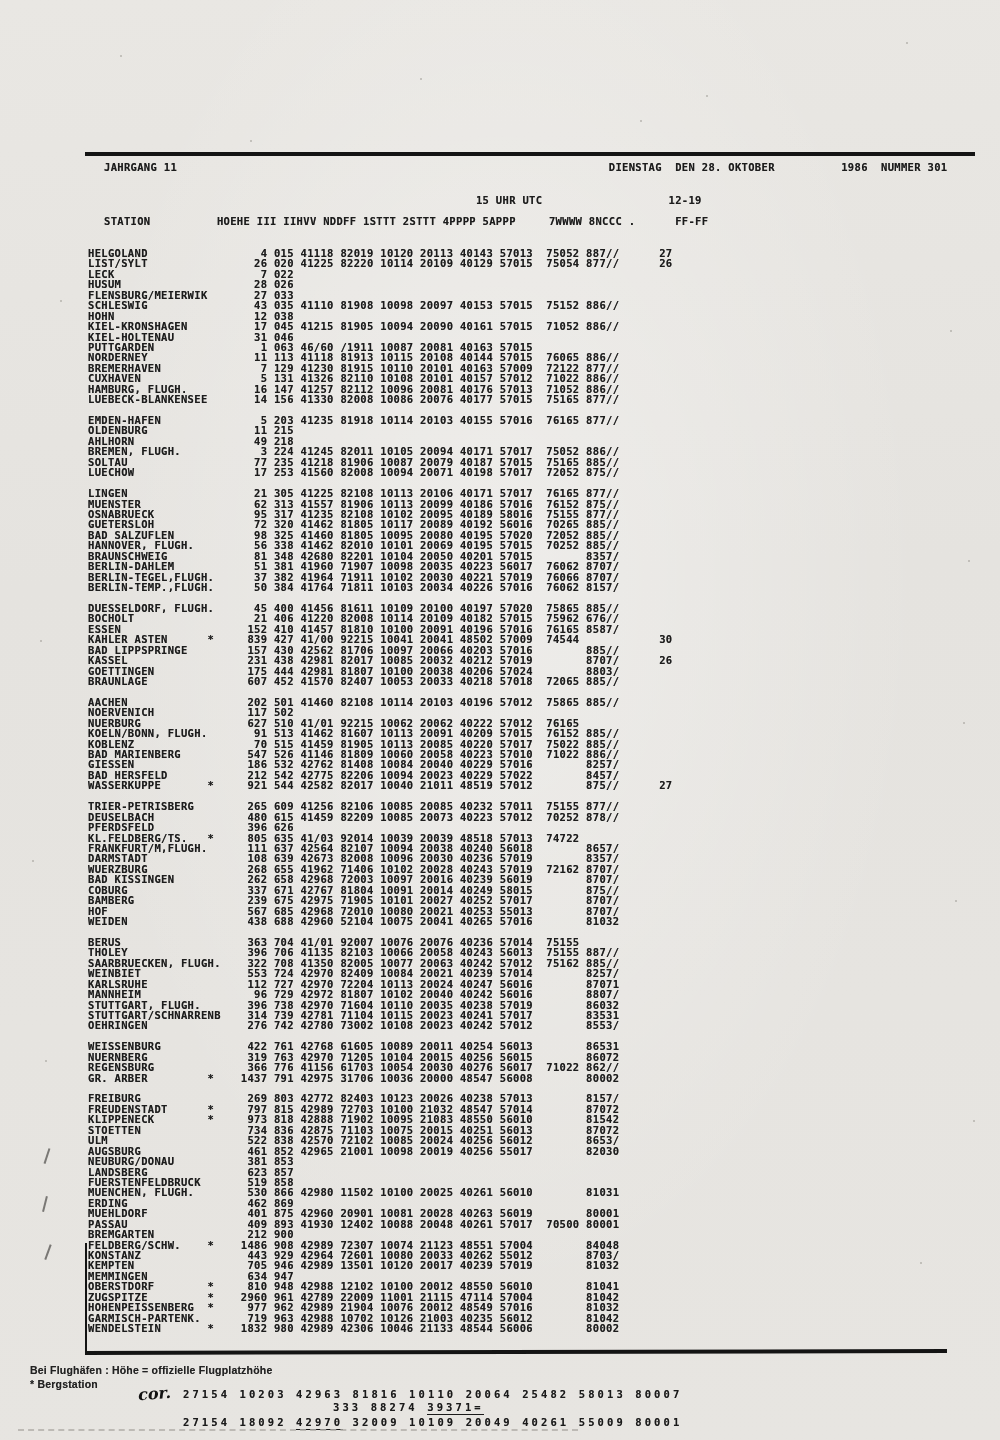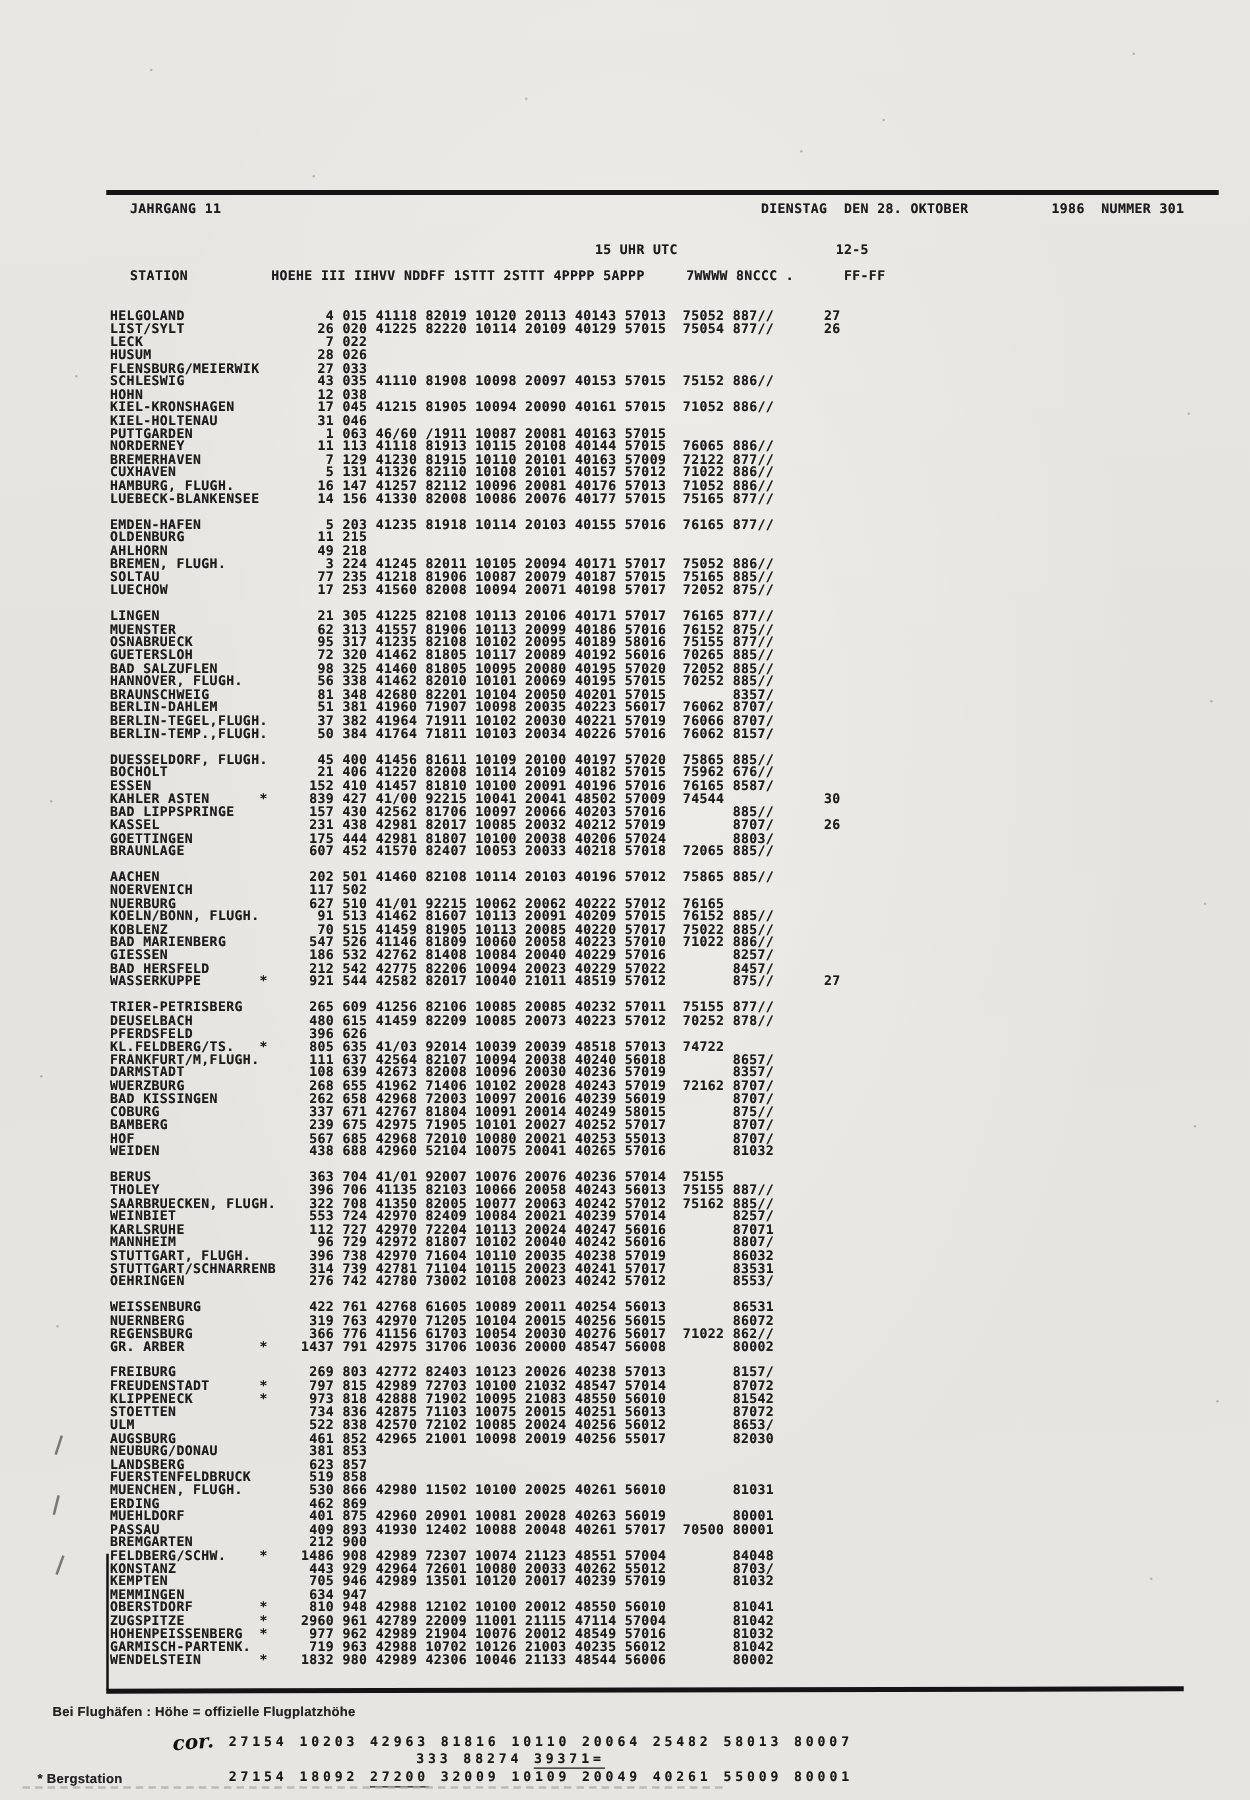--- a/index.html
+++ b/index.html
@@ -47,39 +47,39 @@
   .bottom-dash{position:absolute;border-top:2px dashed #b3b0ab;width:560px;left:18px;top:1429px;opacity:.8;}
 </style>
 </head>
 <body>
 
 <div class="page">
 
   <div class="rule" style="left:85px;top:152px;width:890px;height:4px;"></div>
 
   <div class="mono line" id="title-line" style="top:161px;">JAHRGANG 11                                                                 DIENSTAG  DEN 28. OKTOBER          1986  NUMMER 301</div>
-  <div class="mono line" id="time-line" style="top:194px;">                                                        15 UHR UTC                   12-5</div>
+  <div class="mono line" id="time-line" style="top:194px;">                                                        15 UHR UTC                   12-19</div>
   <div class="mono line hdr2" id="header-line1" style="top:216px;text-align:right;">STATION          HOEHE III IIHVV NDDFF 1STTT 2STTT 4PPPP 5APPP     7WWWW 8NCCC .      FF-FF</div>
 
   <div class="mono" id="rows"><div class="row"><span>HELGOLAND              </span><span>   4 015 41118 82019 10120 20113 40143 57013  75052 887//      </span><span>27</span></div><div class="row"><span>LIST/SYLT              </span><span>  26 020 41225 82220 10114 20109 40129 57015  75054 877//      </span><span>26</span></div><div class="row"><span>LECK                   </span><span>   7 022                                                       </span><span></span></div><div class="row"><span>HUSUM                  </span><span>  28 026                                                       </span><span></span></div><div class="row"><span>FLENSBURG/MEIERWIK     </span><span>  27 033                                                       </span><span></span></div><div class="row"><span>SCHLESWIG              </span><span>  43 035 41110 81908 10098 20097 40153 57015  75152 886//      </span><span></span></div><div class="row"><span>HOHN                   </span><span>  12 038                                                       </span><span></span></div><div class="row"><span>KIEL-KRONSHAGEN        </span><span>  17 045 41215 81905 10094 20090 40161 57015  71052 886//      </span><span></span></div><div class="row"><span>KIEL-HOLTENAU          </span><span>  31 046                                                       </span><span></span></div><div class="row"><span>PUTTGARDEN             </span><span>   1 063 46/60 /1911 10087 20081 40163 57015                   </span><span></span></div><div class="row"><span>NORDERNEY              </span><span>  11 113 41118 81913 10115 20108 40144 57015  76065 886//      </span><span></span></div><div class="row"><span>BREMERHAVEN            </span><span>   7 129 41230 81915 10110 20101 40163 57009  72122 877//      </span><span></span></div><div class="row"><span>CUXHAVEN               </span><span>   5 131 41326 82110 10108 20101 40157 57012  71022 886//      </span><span></span></div><div class="row"><span>HAMBURG, FLUGH.        </span><span>  16 147 41257 82112 10096 20081 40176 57013  71052 886//      </span><span></span></div><div class="row"><span>LUEBECK-BLANKENSEE     </span><span>  14 156 41330 82008 10086 20076 40177 57015  75165 877//      </span><span></span></div><div class="spacer"></div><div class="row"><span>EMDEN-HAFEN            </span><span>   5 203 41235 81918 10114 20103 40155 57016  76165 877//      </span><span></span></div><div class="row"><span>OLDENBURG              </span><span>  11 215                                                       </span><span></span></div><div class="row"><span>AHLHORN                </span><span>  49 218                                                       </span><span></span></div><div class="row"><span>BREMEN, FLUGH.         </span><span>   3 224 41245 82011 10105 20094 40171 57017  75052 886//      </span><span></span></div><div class="row"><span>SOLTAU                 </span><span>  77 235 41218 81906 10087 20079 40187 57015  75165 885//      </span><span></span></div><div class="row"><span>LUECHOW                </span><span>  17 253 41560 82008 10094 20071 40198 57017  72052 875//      </span><span></span></div><div class="spacer"></div><div class="row"><span>LINGEN                 </span><span>  21 305 41225 82108 10113 20106 40171 57017  76165 877//      </span><span></span></div><div class="row"><span>MUENSTER               </span><span>  62 313 41557 81906 10113 20099 40186 57016  76152 875//      </span><span></span></div><div class="row"><span>OSNABRUECK             </span><span>  95 317 41235 82108 10102 20095 40189 58016  75155 877//      </span><span></span></div><div class="row"><span>GUETERSLOH             </span><span>  72 320 41462 81805 10117 20089 40192 56016  70265 885//      </span><span></span></div><div class="row"><span>BAD SALZUFLEN          </span><span>  98 325 41460 81805 10095 20080 40195 57020  72052 885//      </span><span></span></div><div class="row"><span>HANNOVER, FLUGH.       </span><span>  56 338 41462 82010 10101 20069 40195 57015  70252 885//      </span><span></span></div><div class="row"><span>BRAUNSCHWEIG           </span><span>  81 348 42680 82201 10104 20050 40201 57015        8357/      </span><span></span></div><div class="row"><span>BERLIN-DAHLEM          </span><span>  51 381 41960 71907 10098 20035 40223 56017  76062 8707/      </span><span></span></div><div class="row"><span>BERLIN-TEGEL,FLUGH.    </span><span>  37 382 41964 71911 10102 20030 40221 57019  76066 8707/      </span><span></span></div><div class="row"><span>BERLIN-TEMP.,FLUGH.    </span><span>  50 384 41764 71811 10103 20034 40226 57016  76062 8157/      </span><span></span></div><div class="spacer"></div><div class="row"><span>DUESSELDORF, FLUGH.    </span><span>  45 400 41456 81611 10109 20100 40197 57020  75865 885//      </span><span></span></div><div class="row"><span>BOCHOLT                </span><span>  21 406 41220 82008 10114 20109 40182 57015  75962 676//      </span><span></span></div><div class="row"><span>ESSEN                  </span><span> 152 410 41457 81810 10100 20091 40196 57016  76165 8587/      </span><span></span></div><div class="row"><span>KAHLER ASTEN      *    </span><span> 839 427 41/00 92215 10041 20041 48502 57009  74544            </span><span>30</span></div><div class="row"><span>BAD LIPPSPRINGE        </span><span> 157 430 42562 81706 10097 20066 40203 57016        885//      </span><span></span></div><div class="row"><span>KASSEL                 </span><span> 231 438 42981 82017 10085 20032 40212 57019        8707/      </span><span>26</span></div><div class="row"><span>GOETTINGEN             </span><span> 175 444 42981 81807 10100 20038 40206 57024        8803/      </span><span></span></div><div class="row"><span>BRAUNLAGE              </span><span> 607 452 41570 82407 10053 20033 40218 57018  72065 885//      </span><span></span></div><div class="spacer"></div><div class="row"><span>AACHEN                 </span><span> 202 501 41460 82108 10114 20103 40196 57012  75865 885//      </span><span></span></div><div class="row"><span>NOERVENICH             </span><span> 117 502                                                       </span><span></span></div><div class="row"><span>NUERBURG               </span><span> 627 510 41/01 92215 10062 20062 40222 57012  76165            </span><span></span></div><div class="row"><span>KOELN/BONN, FLUGH.     </span><span>  91 513 41462 81607 10113 20091 40209 57015  76152 885//      </span><span></span></div><div class="row"><span>KOBLENZ                </span><span>  70 515 41459 81905 10113 20085 40220 57017  75022 885//      </span><span></span></div><div class="row"><span>BAD MARIENBERG         </span><span> 547 526 41146 81809 10060 20058 40223 57010  71022 886//      </span><span></span></div><div class="row"><span>GIESSEN                </span><span> 186 532 42762 81408 10084 20040 40229 57016        8257/      </span><span></span></div><div class="row"><span>BAD HERSFELD           </span><span> 212 542 42775 82206 10094 20023 40229 57022        8457/      </span><span></span></div><div class="row"><span>WASSERKUPPE       *    </span><span> 921 544 42582 82017 10040 21011 48519 57012        875//      </span><span>27</span></div><div class="spacer"></div><div class="row"><span>TRIER-PETRISBERG       </span><span> 265 609 41256 82106 10085 20085 40232 57011  75155 877//      </span><span></span></div><div class="row"><span>DEUSELBACH             </span><span> 480 615 41459 82209 10085 20073 40223 57012  70252 878//      </span><span></span></div><div class="row"><span>PFERDSFELD             </span><span> 396 626                                                       </span><span></span></div><div class="row"><span>KL.FELDBERG/TS.   *    </span><span> 805 635 41/03 92014 10039 20039 48518 57013  74722            </span><span></span></div><div class="row"><span>FRANKFURT/M,FLUGH.     </span><span> 111 637 42564 82107 10094 20038 40240 56018        8657/      </span><span></span></div><div class="row"><span>DARMSTADT              </span><span> 108 639 42673 82008 10096 20030 40236 57019        8357/      </span><span></span></div><div class="row"><span>WUERZBURG              </span><span> 268 655 41962 71406 10102 20028 40243 57019  72162 8707/      </span><span></span></div><div class="row"><span>BAD KISSINGEN          </span><span> 262 658 42968 72003 10097 20016 40239 56019        8707/      </span><span></span></div><div class="row"><span>COBURG                 </span><span> 337 671 42767 81804 10091 20014 40249 58015        875//      </span><span></span></div><div class="row"><span>BAMBERG                </span><span> 239 675 42975 71905 10101 20027 40252 57017        8707/      </span><span></span></div><div class="row"><span>HOF                    </span><span> 567 685 42968 72010 10080 20021 40253 55013        8707/      </span><span></span></div><div class="row"><span>WEIDEN                 </span><span> 438 688 42960 52104 10075 20041 40265 57016        81032      </span><span></span></div><div class="spacer"></div><div class="row"><span>BERUS                  </span><span> 363 704 41/01 92007 10076 20076 40236 57014  75155            </span><span></span></div><div class="row"><span>THOLEY                 </span><span> 396 706 41135 82103 10066 20058 40243 56013  75155 887//      </span><span></span></div><div class="row"><span>SAARBRUECKEN, FLUGH.   </span><span> 322 708 41350 82005 10077 20063 40242 57012  75162 885//      </span><span></span></div><div class="row"><span>WEINBIET               </span><span> 553 724 42970 82409 10084 20021 40239 57014        8257/      </span><span></span></div><div class="row"><span>KARLSRUHE              </span><span> 112 727 42970 72204 10113 20024 40247 56016        87071      </span><span></span></div><div class="row"><span>MANNHEIM               </span><span>  96 729 42972 81807 10102 20040 40242 56016        8807/      </span><span></span></div><div class="row"><span>STUTTGART, FLUGH.      </span><span> 396 738 42970 71604 10110 20035 40238 57019        86032      </span><span></span></div><div class="row"><span>STUTTGART/SCHNARRENB   </span><span> 314 739 42781 71104 10115 20023 40241 57017        83531      </span><span></span></div><div class="row"><span>OEHRINGEN              </span><span> 276 742 42780 73002 10108 20023 40242 57012        8553/      </span><span></span></div><div class="spacer"></div><div class="row"><span>WEISSENBURG            </span><span> 422 761 42768 61605 10089 20011 40254 56013        86531      </span><span></span></div><div class="row"><span>NUERNBERG              </span><span> 319 763 42970 71205 10104 20015 40256 56015        86072      </span><span></span></div><div class="row"><span>REGENSBURG             </span><span> 366 776 41156 61703 10054 20030 40276 56017  71022 862//      </span><span></span></div><div class="row"><span>GR. ARBER         *    </span><span>1437 791 42975 31706 10036 20000 48547 56008        80002      </span><span></span></div><div class="spacer"></div><div class="row"><span>FREIBURG               </span><span> 269 803 42772 82403 10123 20026 40238 57013        8157/      </span><span></span></div><div class="row"><span>FREUDENSTADT      *    </span><span> 797 815 42989 72703 10100 21032 48547 57014        87072      </span><span></span></div><div class="row"><span>KLIPPENECK        *    </span><span> 973 818 42888 71902 10095 21083 48550 56010        81542      </span><span></span></div><div class="row"><span>STOETTEN               </span><span> 734 836 42875 71103 10075 20015 40251 56013        87072      </span><span></span></div><div class="row"><span>ULM                    </span><span> 522 838 42570 72102 10085 20024 40256 56012        8653/      </span><span></span></div><div class="row"><span>AUGSBURG               </span><span> 461 852 42965 21001 10098 20019 40256 55017        82030      </span><span></span></div><div class="row"><span>NEUBURG/DONAU          </span><span> 381 853                                                       </span><span></span></div><div class="row"><span>LANDSBERG              </span><span> 623 857                                                       </span><span></span></div><div class="row"><span>FUERSTENFELDBRUCK      </span><span> 519 858                                                       </span><span></span></div><div class="row"><span>MUENCHEN, FLUGH.       </span><span> 530 866 42980 11502 10100 20025 40261 56010        81031      </span><span></span></div><div class="row"><span>ERDING                 </span><span> 462 869                                                       </span><span></span></div><div class="row"><span>MUEHLDORF              </span><span> 401 875 42960 20901 10081 20028 40263 56019        80001      </span><span></span></div><div class="row"><span>PASSAU                 </span><span> 409 893 41930 12402 10088 20048 40261 57017  70500 80001      </span><span></span></div><div class="row"><span>BREMGARTEN             </span><span> 212 900                                                       </span><span></span></div><div class="row"><span>FELDBERG/SCHW.    *    </span><span>1486 908 42989 72307 10074 21123 48551 57004        84048      </span><span></span></div><div class="row"><span>KONSTANZ               </span><span> 443 929 42964 72601 10080 20033 40262 55012        8703/      </span><span></span></div><div class="row"><span>KEMPTEN                </span><span> 705 946 42989 13501 10120 20017 40239 57019        81032      </span><span></span></div><div class="row"><span>MEMMINGEN              </span><span> 634 947                                                       </span><span></span></div><div class="row"><span>OBERSTDORF        *    </span><span> 810 948 42988 12102 10100 20012 48550 56010        81041      </span><span></span></div><div class="row"><span>ZUGSPITZE         *    </span><span>2960 961 42789 22009 11001 21115 47114 57004        81042      </span><span></span></div><div class="row"><span>HOHENPEISSENBERG  *    </span><span> 977 962 42989 21904 10076 20012 48549 57016        81032      </span><span></span></div><div class="row"><span>GARMISCH-PARTENK.      </span><span> 719 963 42988 10702 10126 21003 40235 56012        81042      </span><span></span></div><div class="row"><span>WENDELSTEIN       *    </span><span>1832 980 42989 42306 10046 21133 48544 56006        80002      </span><span></span></div></div>
 
   <div class="rule" style="left:85px;top:1350px;width:862px;height:4px;transform:rotate(-0.12deg);"></div>
   <div class="rule" style="left:85px;top:1243px;width:2px;height:109px;"></div>
 
   <div class="penmark" style="left:46px;top:1148px;transform:rotate(18deg);"></div>
   <div class="penmark" style="left:44px;top:1196px;transform:rotate(14deg);"></div>
   <div class="penmark" style="left:47px;top:1244px;transform:rotate(20deg);"></div>
 
-  <div class="footer-note" style="left:30px;top:1364px;margin-left:12px;">Bei Flughäfen : Höhe = offizielle Flugplatzhöhe</div>
-  <div class="footer-note" style="left:30px;top:1378px;margin-top:39px;">* Bergstation</div>
+  <div class="footer-note" style="left:30px;top:1364px;">Bei Flughäfen : Höhe = offizielle Flugplatzhöhe</div>
+  <div class="footer-note" style="left:30px;top:1378px;">* Bergstation</div>
   <div class="hand" style="left:138px;top:1384px;">cor.</div>
   <div id="footer-lines">
       <div class="fline" style="left: 183px; top: 1388px;"><span>27154 10203 42963 81816 10110 20064 25482 58013 80007</span></div>
       <div class="fline" style="left: 333px; top: 1401px;"><span>333 88274 </span><span class="u">39371=</span></div>
-      <div class="fline" style="left: 183px; top: 1416px;"><span>27154 18092 </span><span class="u">27200</span><span> 32009 10109 20049 40261 55009 80001</span></div>
+      <div class="fline" style="left: 183px; top: 1416px;"><span>27154 18092 </span><span class="u">42970</span><span> 32009 10109 20049 40261 55009 80001</span></div>
     </div>
 
   <div class="bottom-dash"></div>
 
   <div class="speck" style="left:120px;top:55px;"></div>
   <div class="speck" style="left:420px;top:78px;"></div>
   <div class="speck" style="left:706px;top:95px;"></div>
   <div class="speck" style="left:906px;top:42px;"></div>
   <div class="speck" style="left:250px;top:140px;"></div>
   <div class="speck" style="left:640px;top:120px;"></div>

